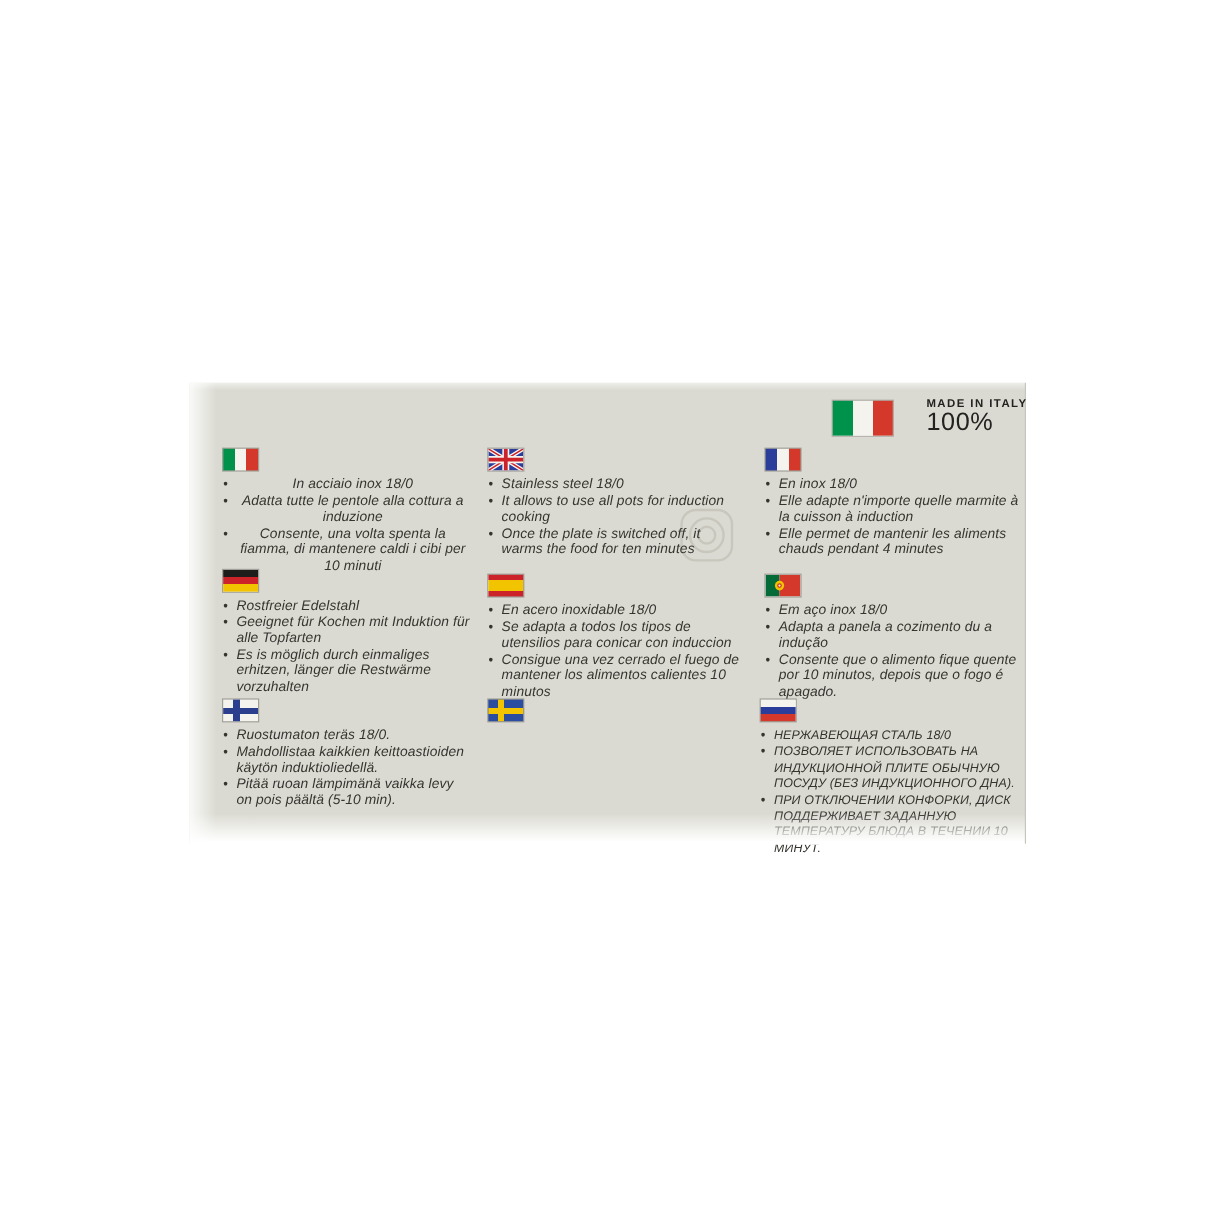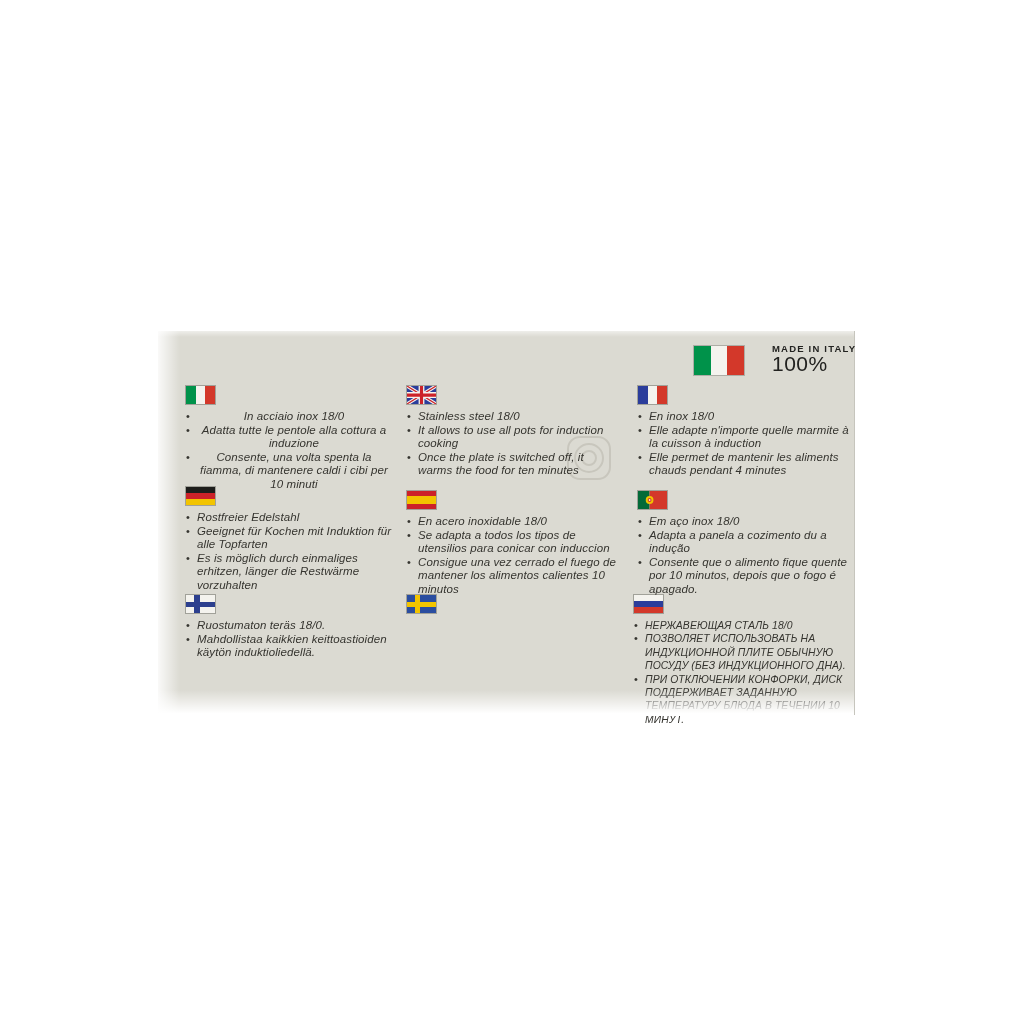--- a/index.html
+++ b/index.html
@@ -6,21 +6,20 @@
   body{
     width:1024px;height:1024px;position:relative;overflow:hidden;
     background:#ffffff;
     font-family:"Liberation Sans","DejaVu Sans",sans-serif;
   }
   
   .card{
     position:absolute;left:158px;top:319px;width:696px;height:384px;
     background:#dbdad2;
     border-right:1px solid #c6c5bd;
-    margin-top:12px;
   }
   .card .fade-bottom{
     position:absolute;left:0;right:0;bottom:-1px;height:26px;
     background:linear-gradient(to bottom, rgba(255,255,255,0), #ffffff 90%);
     pointer-events:none;
   }
   .card .fade-left{
     position:absolute;left:0;top:0;bottom:0;width:22px;
     background:linear-gradient(to right, rgba(255,255,255,.85), rgba(255,255,255,0));
     pointer-events:none;
@@ -175,20 +174,21 @@
       <li>Adapta a panela a cozimento du a indução</li>
       <li>Consente que o alimento fique quente por 10 minutos, depois que o fogo é apagado.</li>
     </ul>
   </section>
 
   <section class="lang" style="left:28px;top:264px;width:205px;">
     <span class="flag fi"></span>
     <ul>
       <li>Ruostumaton teräs 18/0.</li>
       <li>Mahdollistaa kaikkien keittoastioiden käytön induktioliedellä.</li>
+      <li>Pitää ruoan lämpimänä vaikka levy on pois päältä (5-10 min).</li>
     </ul>
   </section>
 
   <section class="lang" style="left:249px;top:264px;width:214px;">
     <span class="flag sv"></span>
   </section>
 
   <section class="lang ru-block" style="left:476px;top:264px;width:222px;">
     <span class="flag ru"></span>
     <ul>

